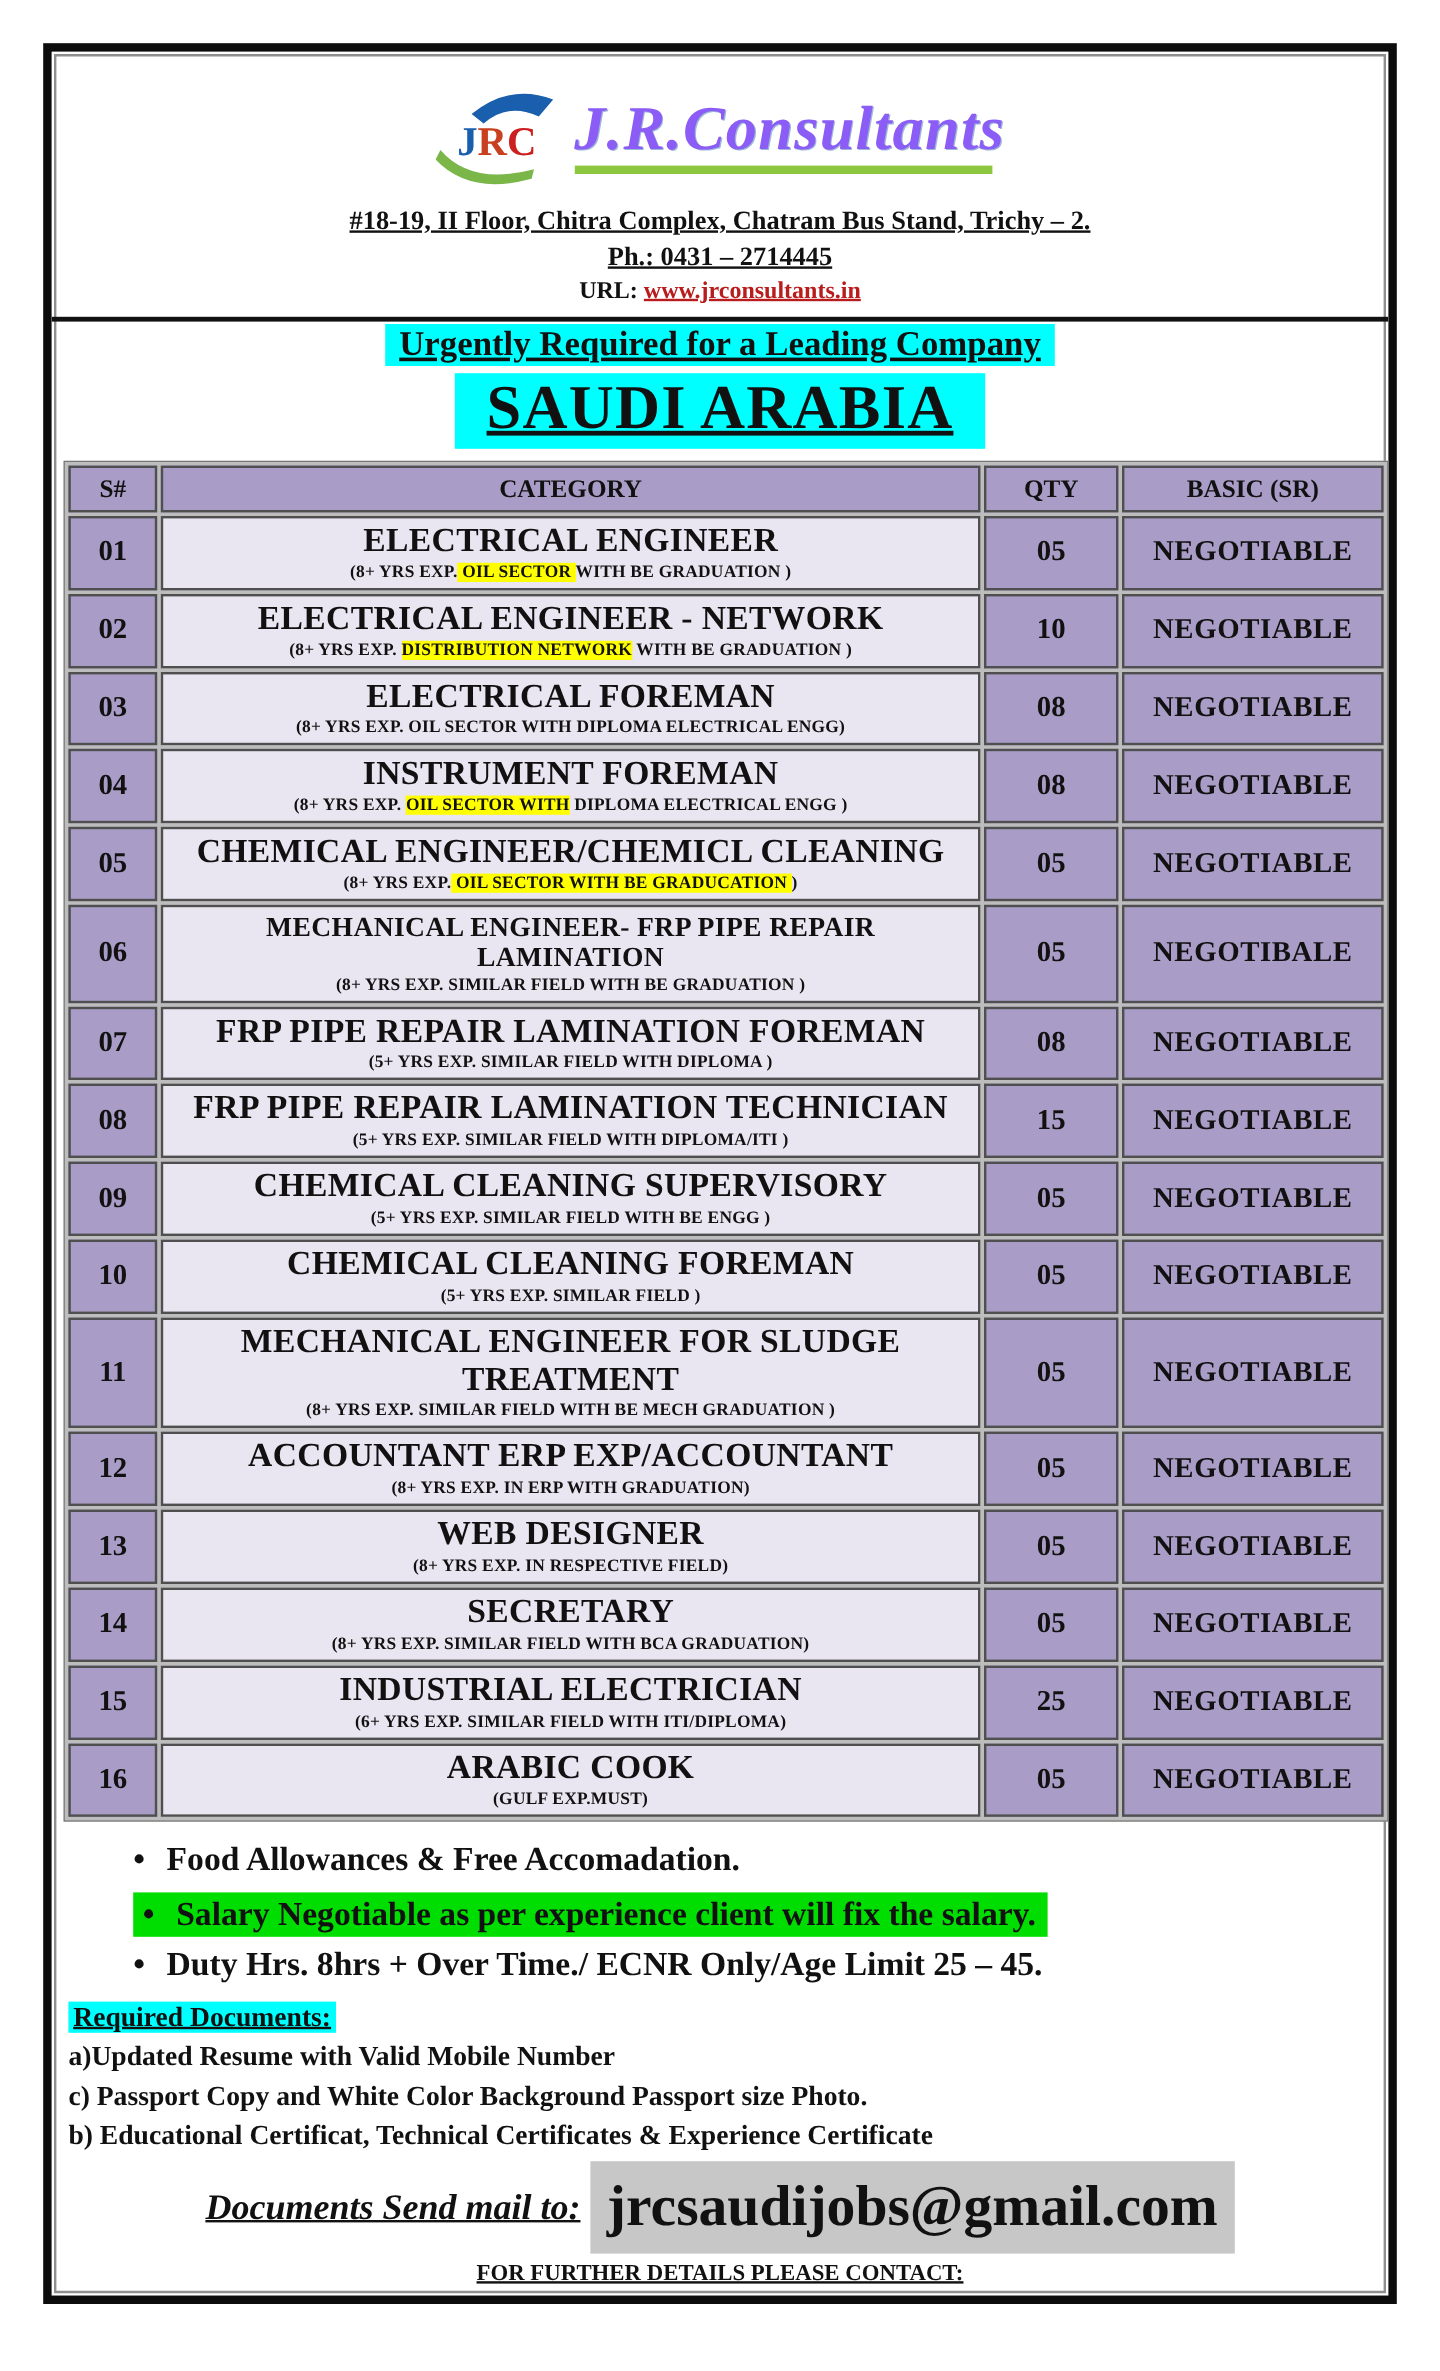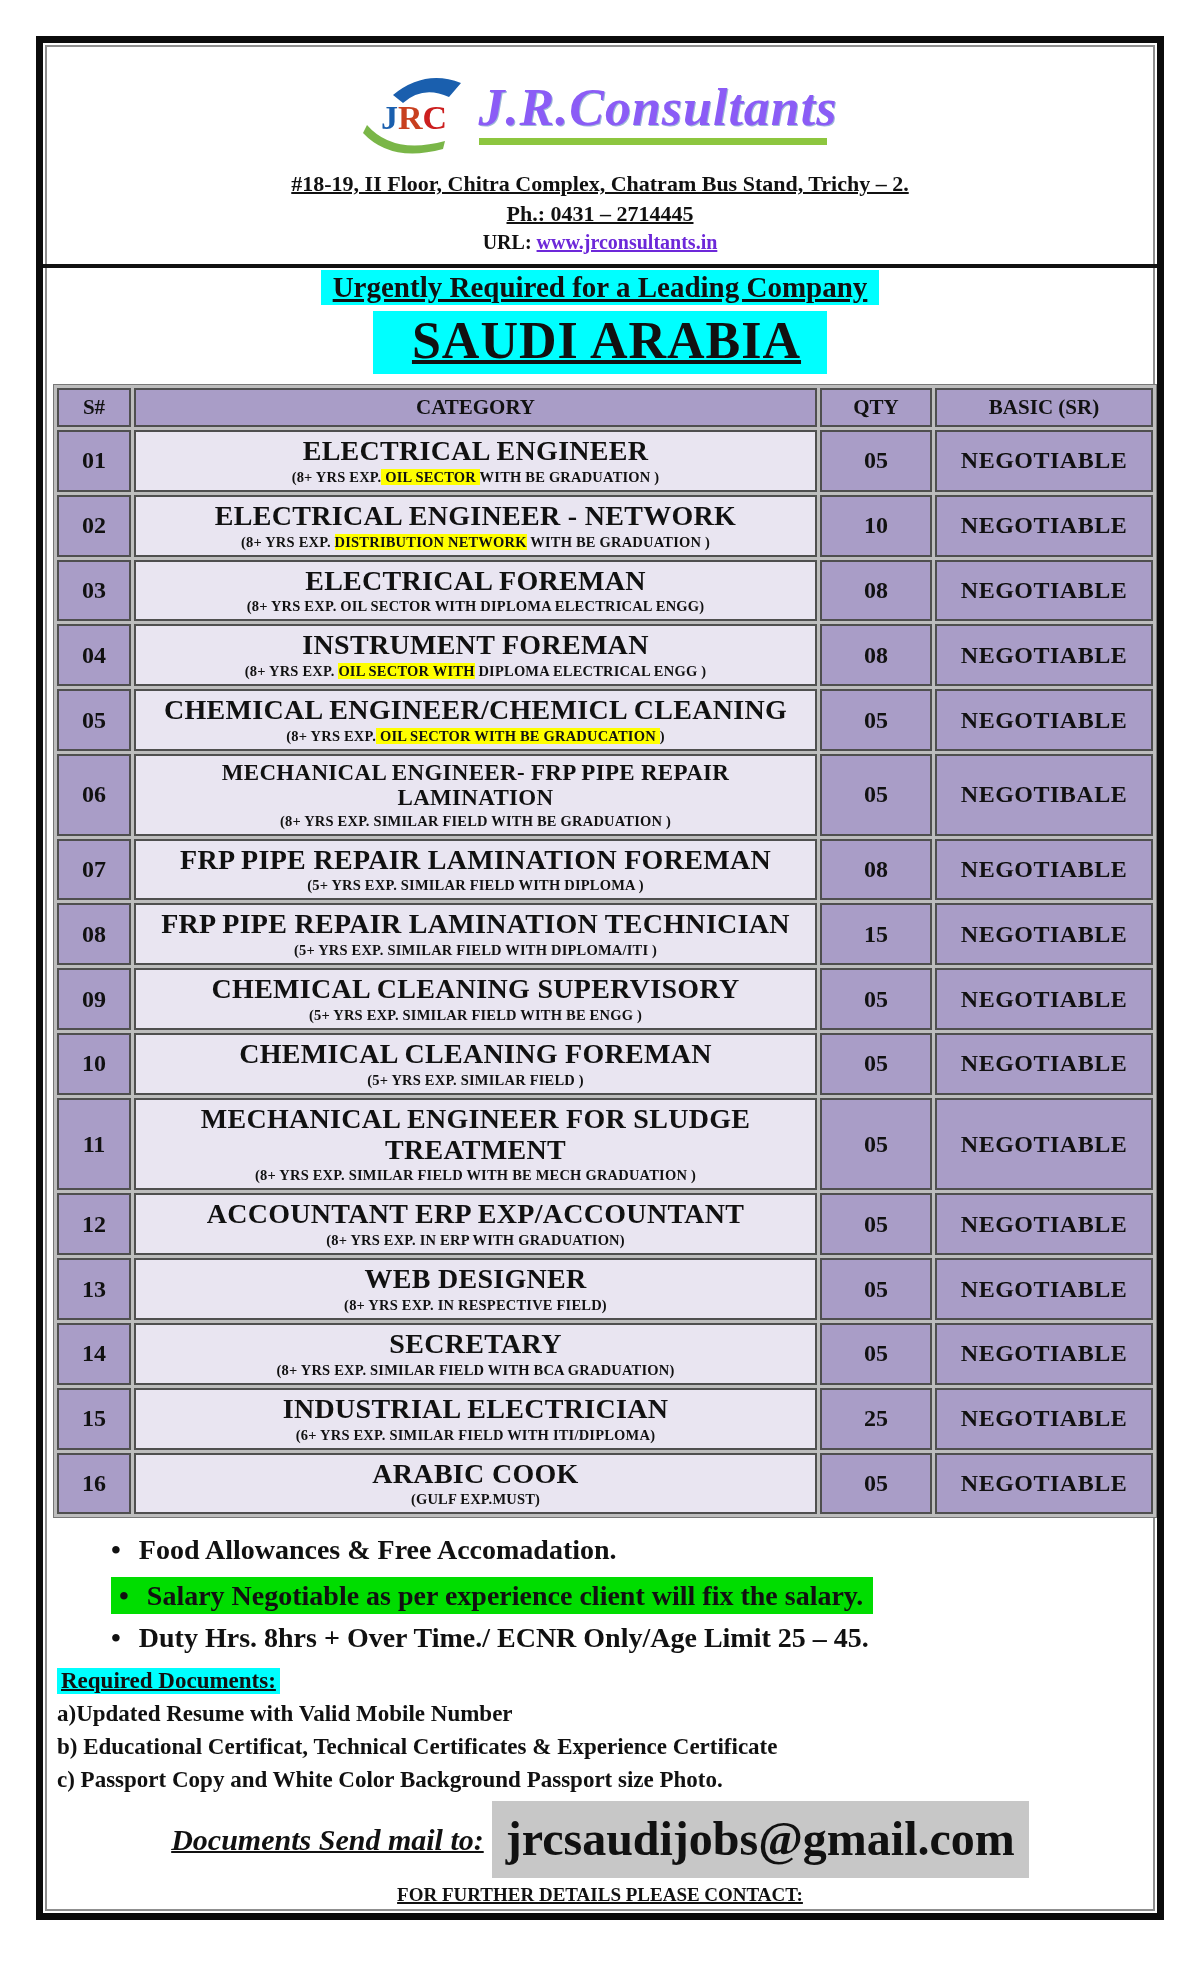--- a/index.html
+++ b/index.html
@@ -15,30 +15,30 @@
   .logo-mark { position:relative; width:110px; height:92px; margin-right:6px; }
   .brand-block { text-align:left; }
   .brand { font-size:52px; font-weight:bold; color:#8b5cf6; letter-spacing:1px;
     font-style:italic; text-shadow:1px 1px 0 #9db9d8; line-height:1; }
   .brand-underline { height:7px; background:#8dc63f; margin-top:4px; width:97%; }
   .addr { text-align:center; font-weight:bold; font-size:22px; margin-top:12px;
     text-decoration:underline; text-decoration-thickness:2px; }
   .phone { text-align:center; font-weight:bold; font-size:22px; margin-top:4px;
     text-decoration:underline; text-decoration-thickness:2px; }
   .urlline { text-align:center; font-weight:bold; font-size:20px; margin-top:4px; }
-  .urlline a { color:#6d28d9; text-decoration:underline; }
+  .urlline a { color:#b91c1c; text-decoration:underline; }
   .hdr-rule { border-bottom:4px solid #111; margin:10px -10px 0 -10px; }
 
   
   .banner1 { text-align:center; margin-top:2px; }
   .banner1 span { display:inline-block; background:#00ffff; font-size:29px; font-weight:bold;
     padding:1px 12px; text-decoration:underline; text-decoration-thickness:3px; }
   .banner2 { text-align:center; margin-top:6px; }
   .banner2 span { display:inline-block; background:#00ffff; font-size:52px; font-weight:bold;
-    padding:0 26px 4px 39px; letter-spacing:1px;
+    padding:0 26px 4px 26px; letter-spacing:1px;
     text-decoration:underline; text-decoration-thickness:4px; }
 
   
   table.jobs { width:1104px; margin:10px auto 0 auto; border-collapse:separate;
     border-spacing:3px; background:#bdbdbd; border:1px solid #777; }
   table.jobs td, table.jobs th { border:2px solid #4f4f4f; }
   th.hcell { background:#a99dc7; font-size:21px; font-weight:bold; padding:5px 2px; }
   td.sno, td.qty, td.basic { background:#a99dc7; text-align:center; font-weight:bold; }
   td.sno { width:74px; font-size:24px; }
   td.qty { width:112px; font-size:24px; }
@@ -278,22 +278,22 @@
       <div class="bullet-line">
         <span class="dot">•</span><span>Duty Hrs. 8hrs + Over Time./ ECNR Only/Age Limit 25 – 45.</span>
       </div>
     </div>
 
     <div class="docs">
       <div class="docs-head">
         <span>Required Documents:</span>
       </div>
       <div class="doc-item">a)Updated Resume with Valid Mobile Number</div>
+      <div class="doc-item">c) Passport Copy and White Color Background Passport size Photo.</div>
       <div class="doc-item">b) Educational Certificat, Technical Certificates &amp; Experience Certificate</div>
-      <div class="doc-item">c) Passport Copy and White Color Background Passport size Photo.</div>
     </div>
 
     <div class="mailline">
       <span class="mail-label">Documents Send mail to:</span>
       <span class="mail-addr">jrcsaudijobs@gmail.com</span>
     </div>
     <div class="further">FOR FURTHER DETAILS PLEASE CONTACT:</div>
 
   </div>
 </div>

